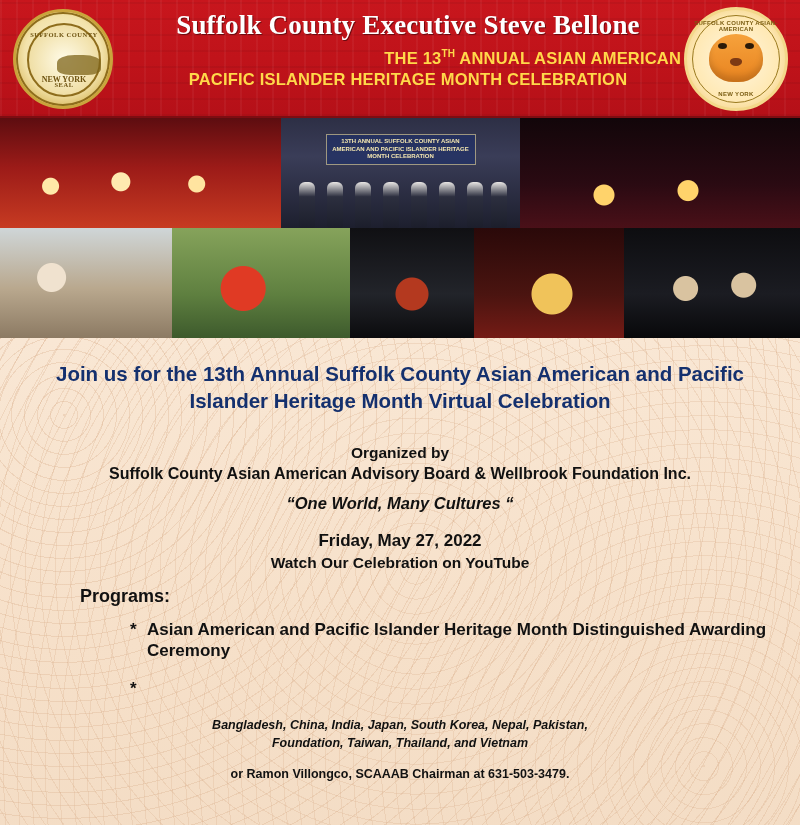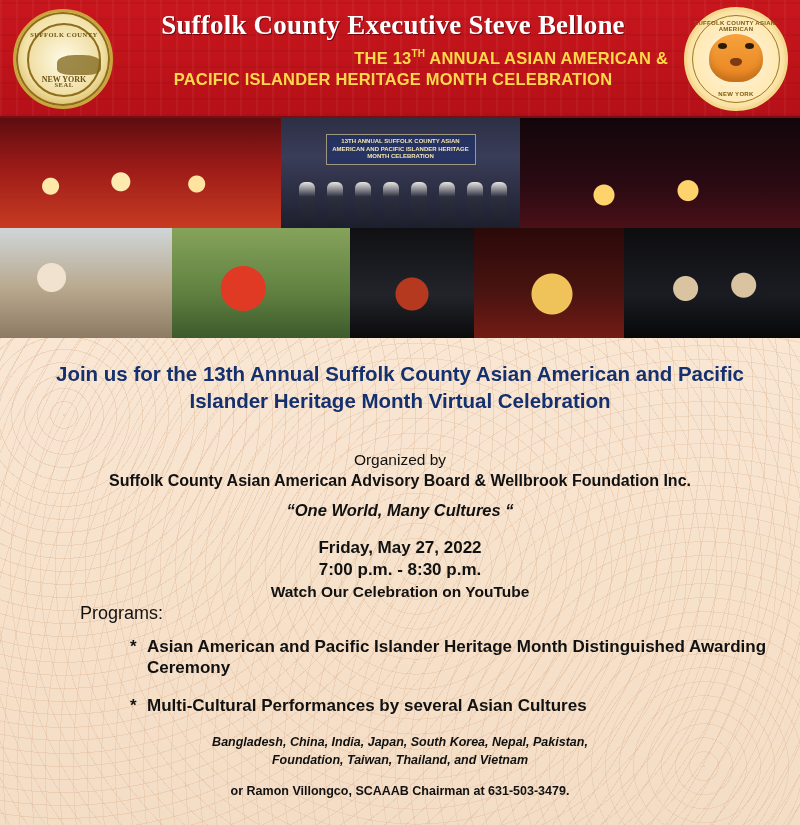--- a/index.html
+++ b/index.html
@@ -27,21 +27,21 @@
     background:
       repeating-linear-gradient(90deg, rgba(255,255,255,0.045) 0px, rgba(255,255,255,0.045) 2px, rgba(0,0,0,0) 2px, rgba(0,0,0,0) 16px),
       repeating-linear-gradient(0deg, rgba(0,0,0,0.05) 0px, rgba(0,0,0,0.05) 2px, rgba(0,0,0,0) 2px, rgba(0,0,0,0) 16px),
       linear-gradient(180deg, #c8161d 0%, #c0131a 50%, #b51018 100%);
     border-bottom: 2px solid #7e0d12;
     overflow: hidden;
   }
   .header-text {
     position: absolute;
     left: 118px;
-    right: 132px;
+    right: 102px;
     top: 10px;
     text-align: center;
     color: #ffffff;
   }
   .hdr-line1 {
     font-family: "Liberation Serif", serif;
     font-weight: bold;
     font-size: 27px;
     line-height: 30px;
     letter-spacing: 0.2px;
@@ -271,23 +271,23 @@
   }
 
   .join-line {
     font-size: 20.5px;
     font-weight: bold;
     line-height: 27px;
     color: #14306e;
     padding: 0 40px;
   }
   .org-by {
-    margin-top: 35px;
+    margin-top: 28px;
     font-size: 15.5px;
-    font-weight: normal;
+    font-weight: bold;
     line-height: 21px;
     color: #111;
   }
   .org-name {
     font-size: 16px;
     font-weight: bold;
     line-height: 22px;
     color: #111;
   }
   .motto {
@@ -310,24 +310,25 @@
     line-height: 22px;
     color: #111;
   }
   .watch {
     font-size: 15.5px;
     font-weight: bold;
     line-height: 22px;
     color: #111;
   }
   .programs-label {
+    margin-top: 12px;
     margin-left: 80px;
     text-align: left;
     font-size: 18px;
-    font-weight: normal;
+    font-weight: bold;
     color: #111;
   }
   .bullets {
     margin-top: 12px;
     margin-left: 130px;
     text-align: left;
   }
   .bullet {
     display: flex;
     align-items: flex-start;
@@ -416,33 +417,31 @@
 
   <div class="body">
 
     <div class="join-line">Join us for the 13th Annual Suffolk County Asian American and Pacific Islander Heritage Month Virtual Celebration</div>
 
     <div class="org-by">Organized by</div>
     <div class="org-name">Suffolk County Asian American Advisory Board &amp; Wellbrook Foundation Inc.</div>
     <div class="motto">“One World, Many Cultures “</div>
 
     <div class="date">Friday, May 27, 2022</div>
-    <div class="time">7:00 p.m. - 8:30 p.m.</div>
     <div class="watch">Watch Our Celebration on YouTube</div>
 
     <div class="programs-label">Programs:</div>
 
     <div class="bullets">
       <div class="bullet">
         <span class="star">*</span>
         <span>Asian American and Pacific Islander Heritage Month Distinguished Awarding Ceremony</span>
       </div>
       <div class="bullet">
         <span class="star">*</span>
-        <span>Multi-Cultural Performances by several Asian Cultures</span>
       </div>
     </div>
 
     <div class="countries">
       <div>Bangladesh, China, India, Japan, South Korea, Nepal, Pakistan,</div>
       <div>Foundation, Taiwan, Thailand, and Vietnam</div>
     </div>
 
     <div class="info">
       <div>or  Ramon Villongco, SCAAAB Chairman at 631-503-3479.</div>

